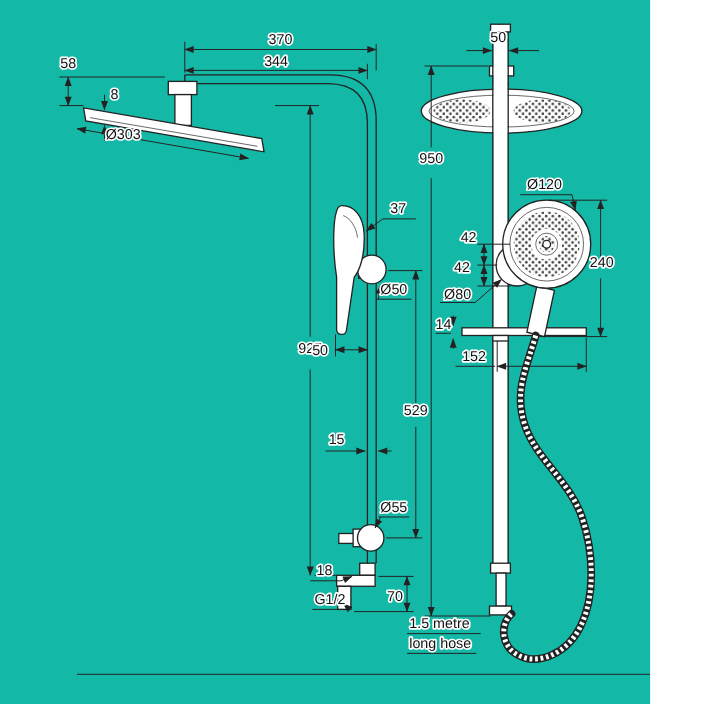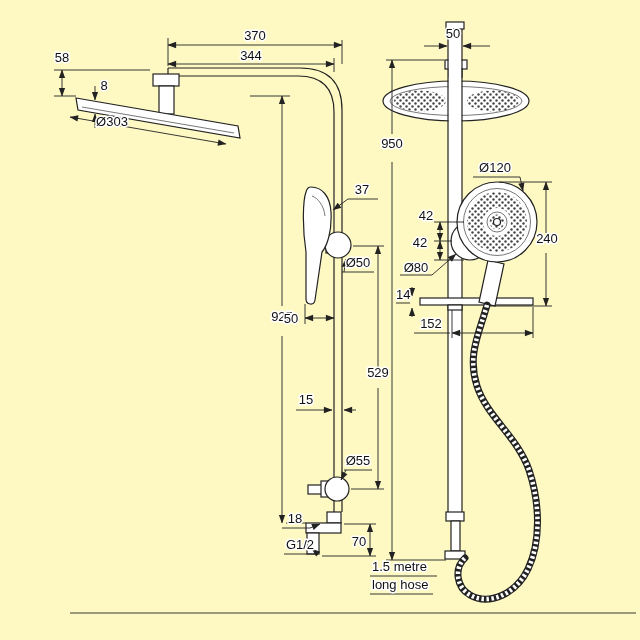--- a/index.html
+++ b/index.html
@@ -1,17 +1,17 @@
 <!DOCTYPE html>
 <html><head>
 <meta charset="utf-8">
 <style>
   html,body { margin:0; padding:0; background:#fff; }
   .canvas {
-    position:relative; width:640px; height:640px; background:#fef9c3;
+    position:relative; width:591px; height:640px; background:#14b8a6;
     font-family:"Liberation Sans", sans-serif; overflow:hidden;
   }
   svg { display:block; }
   .s   { fill:#ffffff; stroke:#222222; stroke-width:1.2; }
   .ln  { fill:none; stroke:#222222; stroke-width:1.2; }
   .thin{ fill:none; stroke:#555555; stroke-width:0.8; }
   .dim { fill:none; stroke:#222222; stroke-width:0.9; }
   text.d {
     font-size:13px; font-family:"Liberation Sans", sans-serif; fill:#111111;
     paint-order:stroke; stroke:#ffffff; stroke-width:3px; stroke-linejoin:round;

